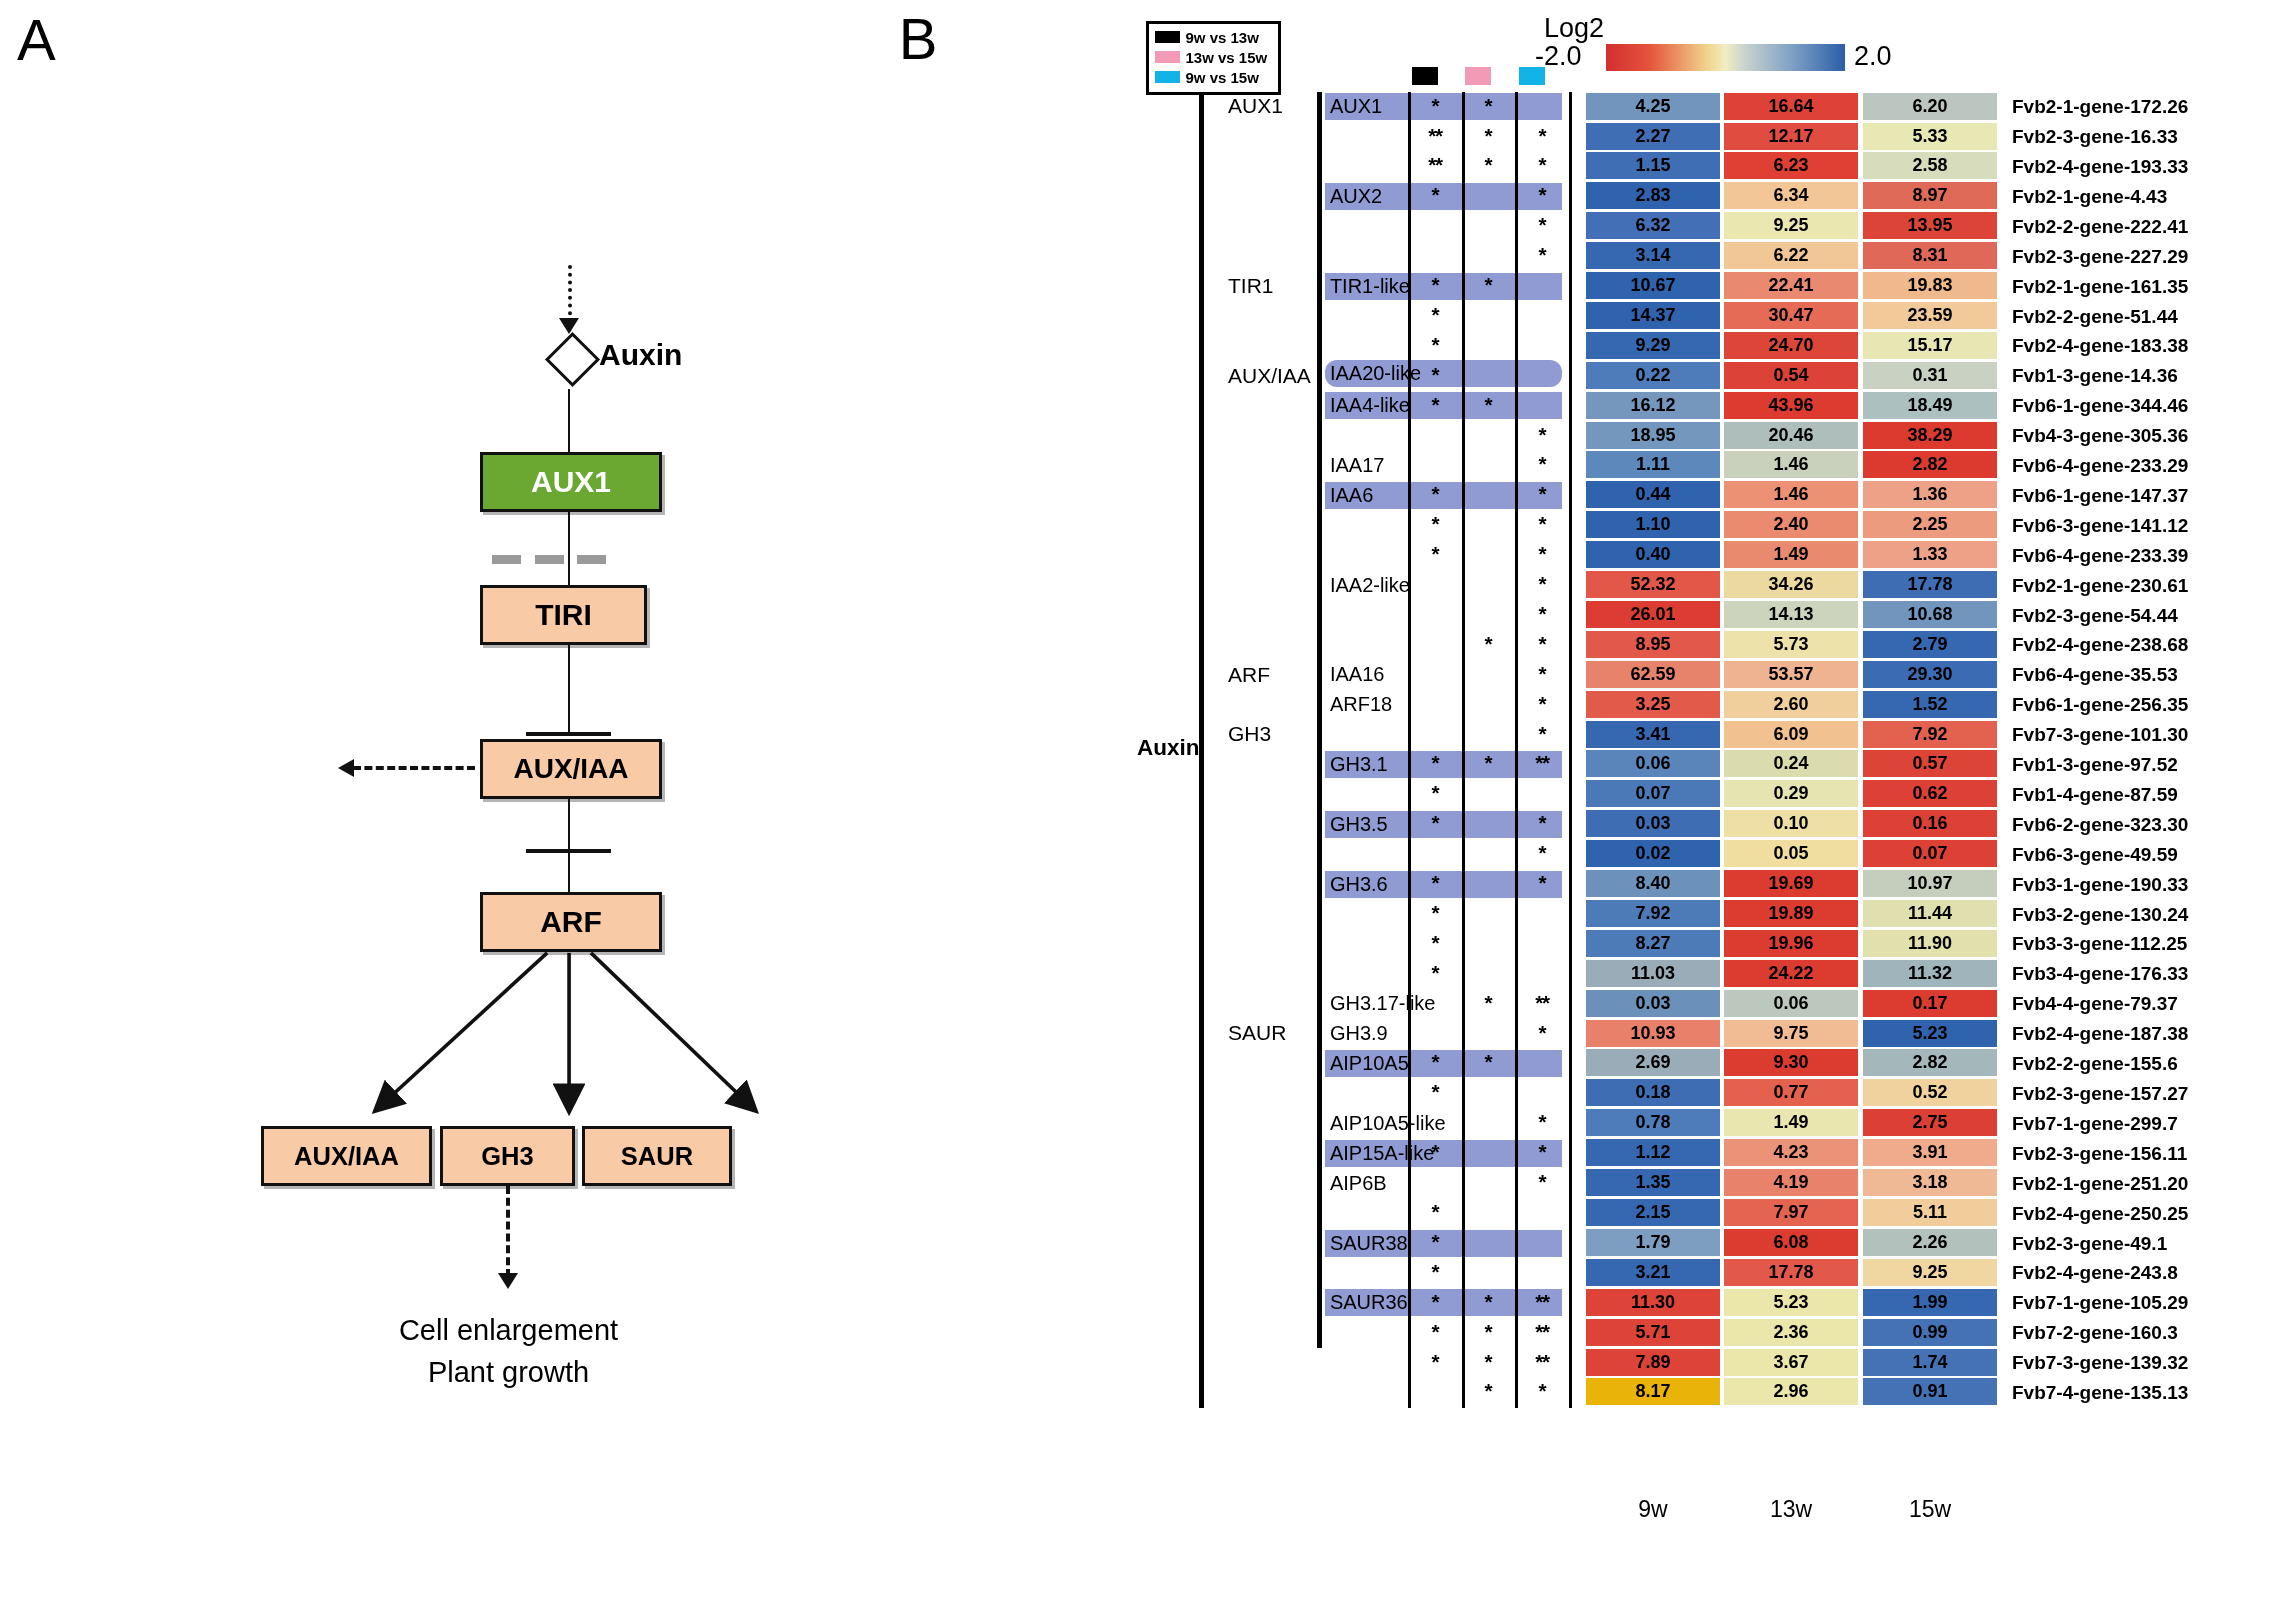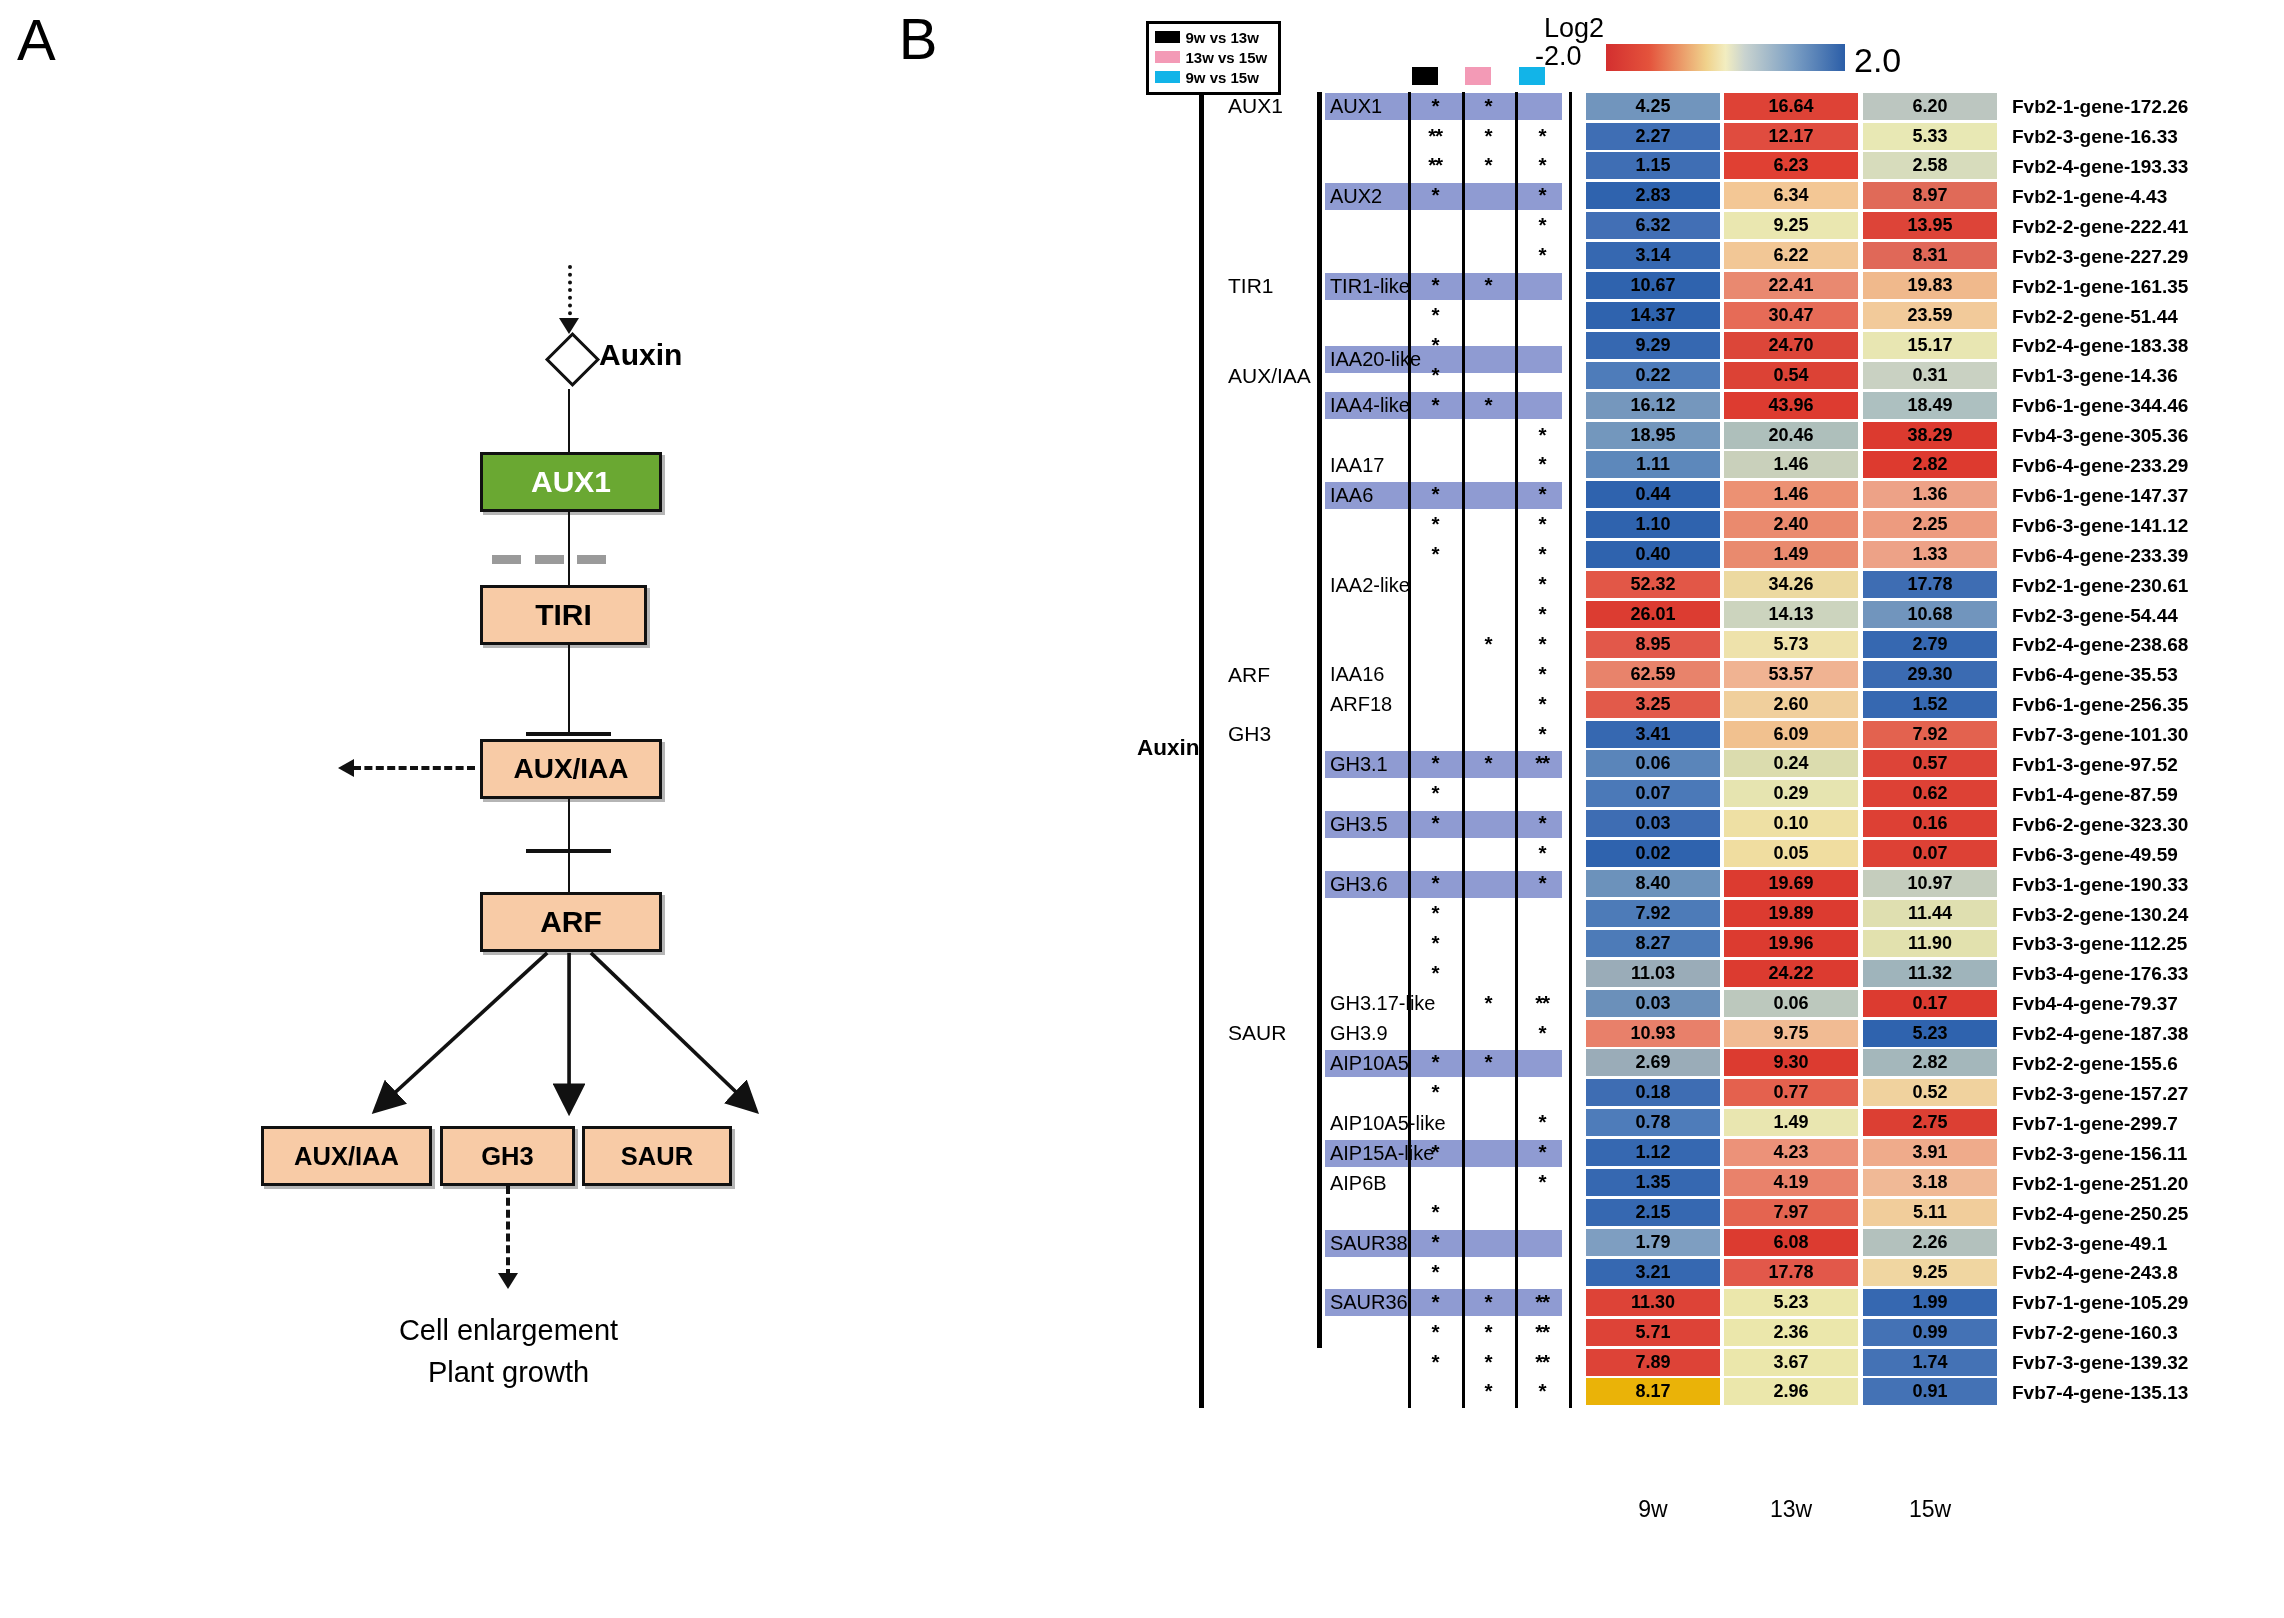--- a/index.html
+++ b/index.html
@@ -65,21 +65,21 @@
     position:absolute;left:246px;top:20.7px;width:135px;height:74px;
     border:3.6px solid #000;background:#fff;box-sizing:border-box;
     padding:3.6px 0 0 5.5px;
   }
   .legrow{display:flex;align-items:center;height:20px;}
   .legsw{width:25.5px;height:12px;margin-right:5.5px;display:inline-block;}
   .legtxt{font-size:15px;font-weight:bold;color:#000;white-space:nowrap;}
   .keysw{position:absolute;width:25.5px;height:18px;top:67px;}
   #log2lbl{position:absolute;left:644px;top:13.4px;font-size:27px;color:#000;}
   #scalemin{position:absolute;left:635px;top:41px;font-size:27px;color:#000;}
-  #scalemax{position:absolute;left:954px;top:41px;font-size:34px;color:#000;}
+  #scalemax{position:absolute;left:954px;top:41px;font-size:27px;color:#000;}
   #scalebar{
     position:absolute;left:706px;top:44px;width:239px;height:27px;
     background:linear-gradient(to right,#d32f2f 0%,#e4533c 18%,#f0d28c 42%,#f2edc0 50%,#c9d3cf 58%,#7da0c4 78%,#2b5ea8 100%);
   }
   
   #grid{position:absolute;left:0;top:92px;width:1385px;}
   .cellv{
     position:absolute;height:27px;top:0.6px;
     display:flex;align-items:center;justify-content:center;
     font-size:18px;font-weight:bold;color:#000;
@@ -280,21 +280,21 @@
       <div class="cellv c3" style="top: 210px; background: rgb(242, 202, 154);">23.59</div>
       <div class="geneid" style="top: 211px;">Fvb2-2-gene-51.44</div>
       <div class="genename" style="top: 240px;"></div>
       <div class="star s1" style="top: 240px;">*</div>
       <div class="star s2" style="top: 240px;"></div>
       <div class="star s3" style="top: 240px;"></div>
       <div class="cellv c1" style="top: 240px; background: rgb(54, 104, 177);">9.29</div>
       <div class="cellv c2" style="top: 240px; background: rgb(220, 70, 57);">24.70</div>
       <div class="cellv c3" style="top: 240px; background: rgb(232, 230, 178);">15.17</div>
       <div class="geneid" style="top: 240px;">Fvb2-4-gene-183.38</div>
-      <div class="genename hl" style="top: 254px;">IAA20-like</div>
+      <div class="genename hl" style="top: 268px; border-radius: 12px;">IAA20-like</div>
       <div class="star s1" style="top: 270px;">*</div>
       <div class="star s2" style="top: 270px;"></div>
       <div class="star s3" style="top: 270px;"></div>
       <div class="cellv c1" style="top: 270px; background: rgb(78, 124, 186);">0.22</div>
       <div class="cellv c2" style="top: 270px; background: rgb(220, 66, 53);">0.54</div>
       <div class="cellv c3" style="top: 270px; background: rgb(201, 209, 194);">0.31</div>
       <div class="geneid" style="top: 270px;">Fvb1-3-gene-14.36</div>
       <div class="genename hl" style="top: 300px;">IAA4-like</div>
       <div class="star s1" style="top: 300px;">*</div>
       <div class="star s2" style="top: 300px;">*</div>

